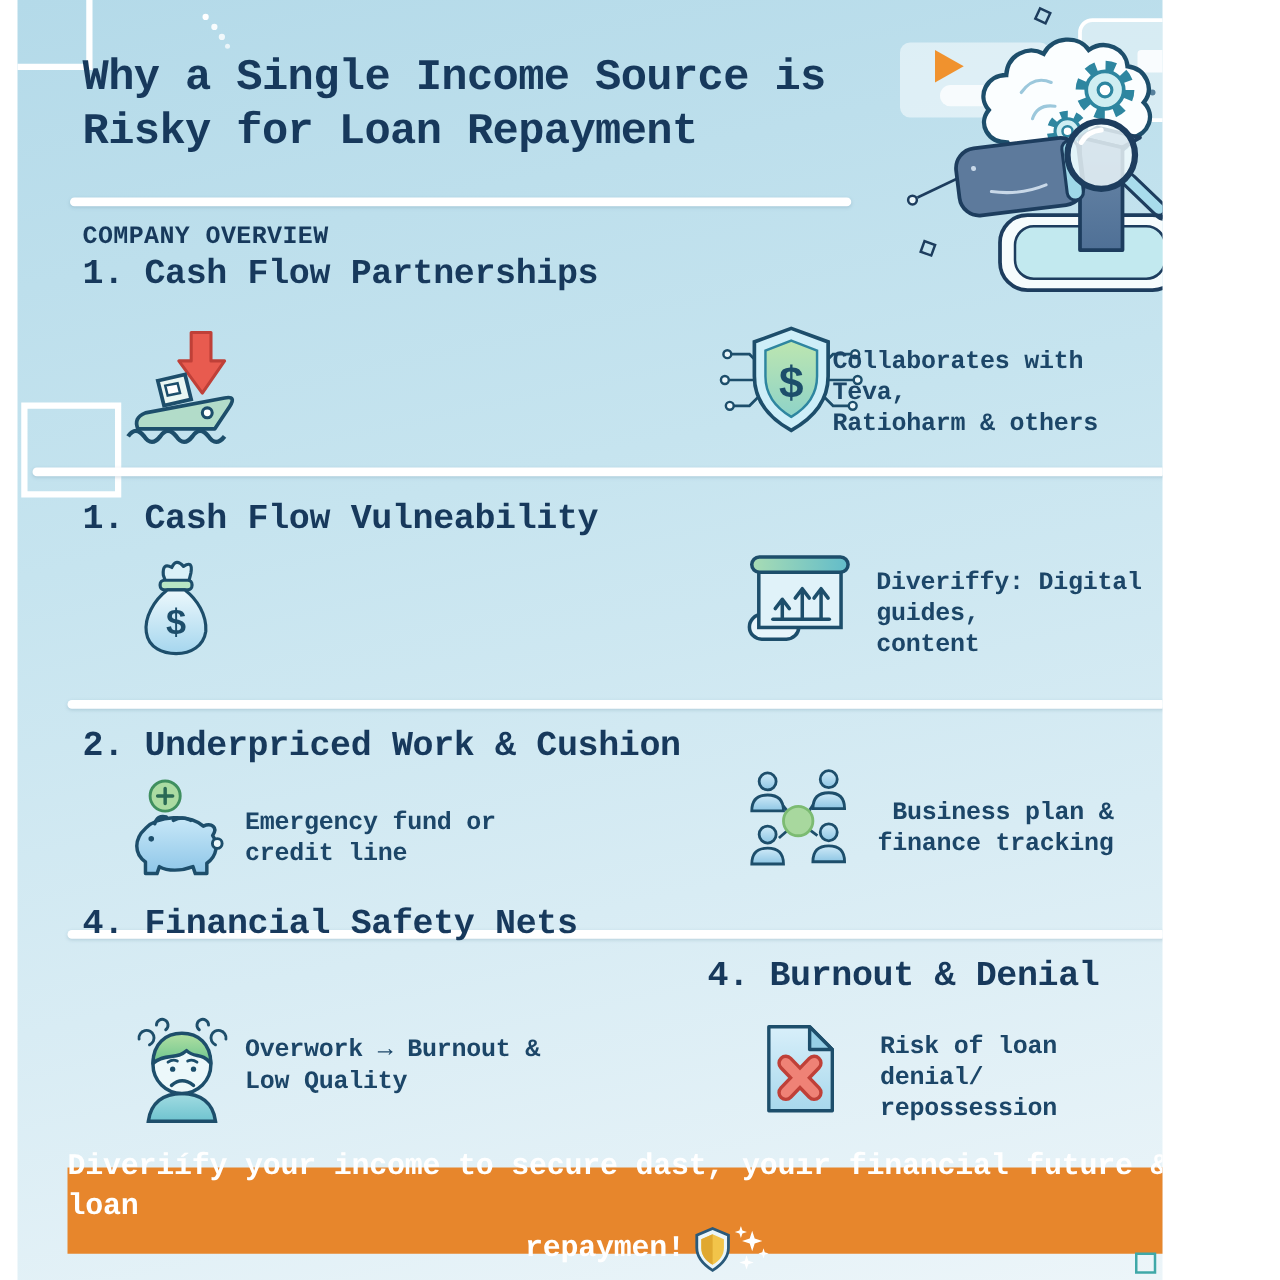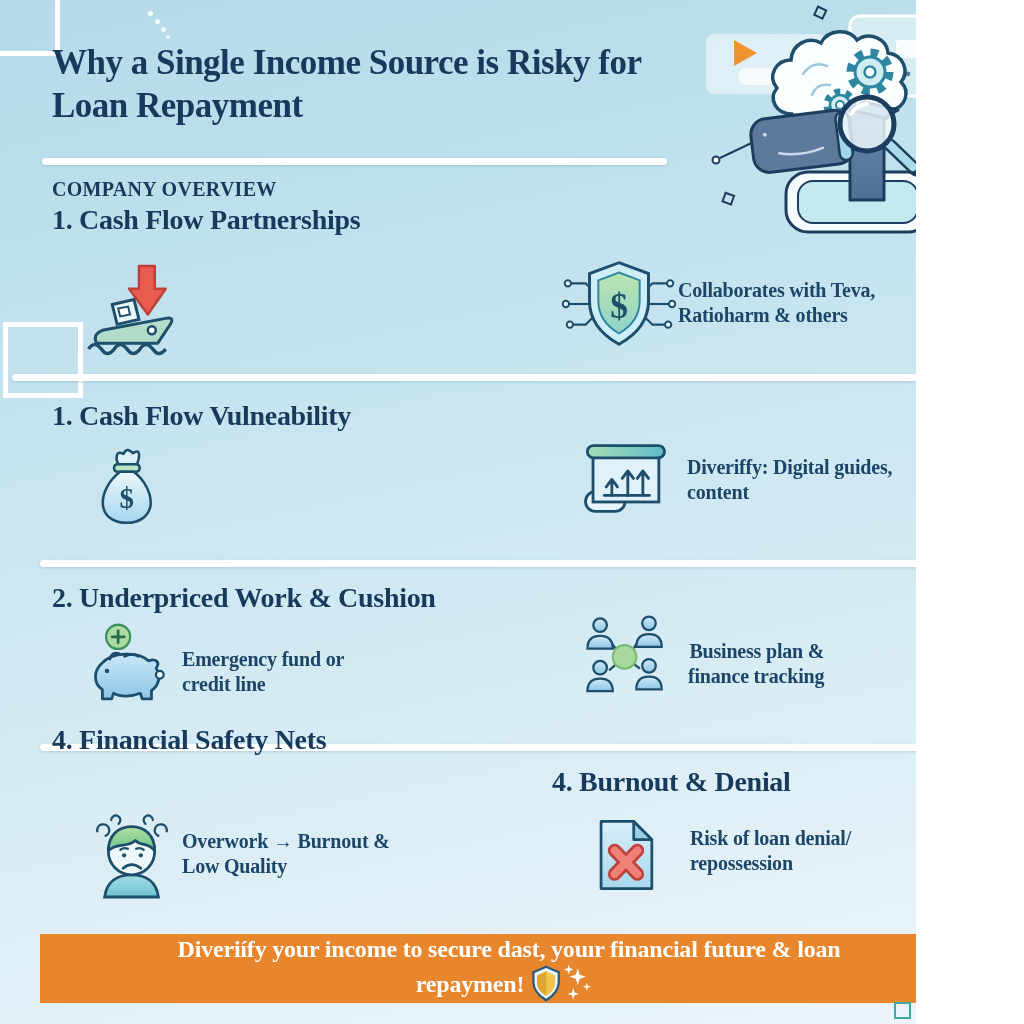--- a/index.html
+++ b/index.html
@@ -1,19 +1,20 @@
 <!DOCTYPE html>
 <html><head>
 <meta charset="utf-8">
 <style>
   html,body{margin:0;padding:0;background:#ffffff;}
   .canvas{
     position:relative;width:916px;height:1024px;overflow:hidden;
     background:linear-gradient(168deg,#b4dae9 0%,#c6e4ef 38%,#d8ecf4 68%,#ecf5f9 100%);
-    font-family:Liberation Serif, serif;
+    font-family:Liberation Mono, monospace;
+    margin-left:14px;
   }
   .abs{position:absolute;}
   .h1{color:#17395c;font-weight:bold;font-size:35px;line-height:1.24;letter-spacing:-0.5px;width:600px;}
   .h2{color:#17395c;font-weight:bold;font-size:28px;letter-spacing:-0.3px;white-space:nowrap;}
   .subtitle{color:#17395c;font-weight:bold;font-size:20px;letter-spacing:0.3px;}
   .itext{color:#1c4668;font-weight:bold;font-size:20px;line-height:1.24;letter-spacing:-0.2px;white-space:pre-line;}
   .divider{height:7px;background:#ffffff;border-radius:4px;box-shadow:0 1px 3px rgba(90,130,155,.28);}
   .deco-square-white{border:5px solid #ffffff;background:transparent;}
   .deco-square-teal{border:2.5px solid #3fa8a8;background:transparent;}
   .dot{background:#ffffff;border-radius:50%;}
@@ -123,21 +124,21 @@
         <circle cx="6" cy="46" r="3.2"></circle>
         <circle cx="10" cy="67" r="3.2"></circle>
       <circle cx="112" cy="25" r="3.2"></circle>
         <circle cx="114" cy="46" r="3.2"></circle>
         <circle cx="110" cy="67" r="3.2"></circle>
     </g>
     <path d="M60,4 L90,15 V43 C90,63 78,77 60,87 C42,77 30,63 30,43 V15 Z" fill="#cdeef8" stroke="#1d4e6b" stroke-width="3"></path>
     <path d="M60,14 L81,22 V43 C81,58 72,69 60,76 C48,69 39,58 39,43 V22 Z" fill="url(#shieldGrad)" stroke="#2e86a0" stroke-width="2"></path>
     <text x="60" y="60" text-anchor="middle" font-size="36" font-weight="bold" fill="#1d4e6b">$</text>
   </svg>
-  <div class="abs itext" style="left:678px;top:278px;">Collaborates with Teva,
+  <div class="abs itext" style="left:652px;top:278px;">Collaborates with Teva,
 Ratioharm &amp; others</div>
 
   <div class="abs deco-square-white" style="left:3px;top:322px;width:70px;height:66px;"></div>
   <div class="abs divider" style="left:12px;top:374px;width:972px;"></div>
 
   <div class="abs h2" style="left:52px;top:400px;">1. Cash Flow Vulneability</div>
 
   <svg class="abs" style="left:92px;top:444px;" width="68" height="82" viewBox="0 0 80 95">
     <defs>
       <linearGradient id="bagGrad" x1="0" y1="0" x2="0" y2="1">

